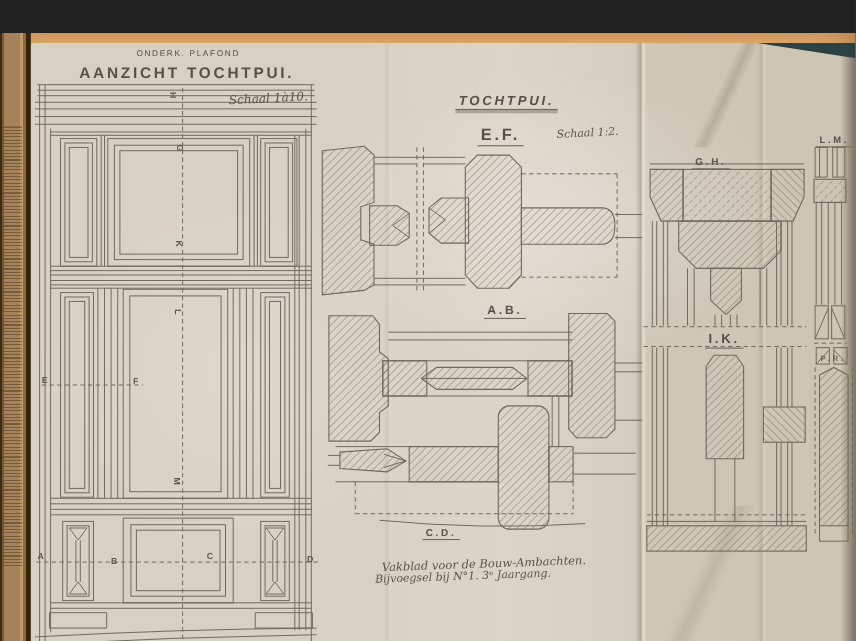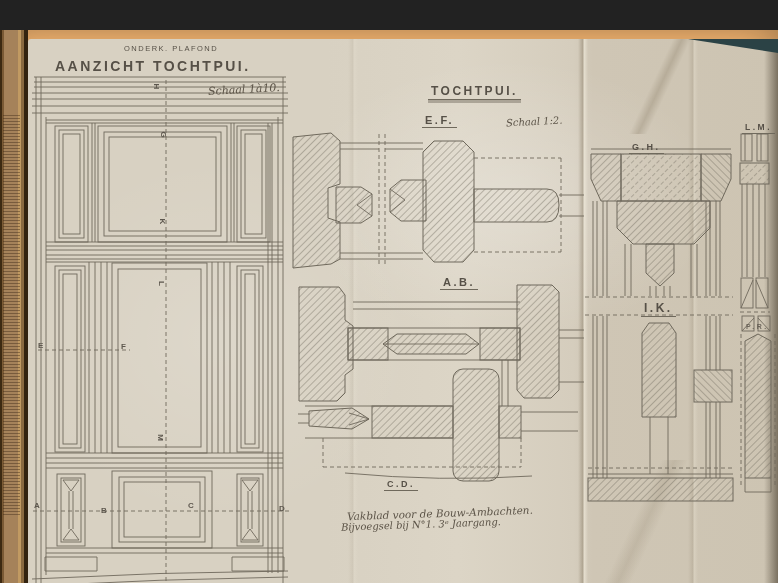--- a/index.html
+++ b/index.html
@@ -197,27 +197,27 @@
       <rect class="o" x="742" y="286" width="12" height="15"></rect>
       <rect class="o" x="758" y="286" width="12" height="15"></rect>
       <path class="ln" d="M742,301 L754,288 M758,288 L770,301"></path>
       <path class="h" d="M745,311 L758,304 L771,311 V448 H745 Z"></path>
       <path class="dash" d="M741,304 V455 M775,304 V455"></path>
       <path class="ln" d="M745,448 V462 M771,448 V462 M745,462 H771"></path>
     </g>
   </svg>
 
   <div class="lbl" style="left:124px;top:14px;font-size:7.5px;letter-spacing:1.5px;">ONDERK. PLAFOND</div>
-  <div class="lbl stencil" style="left:55px;top:28px;font-size:14px;">AANZICHT TOCHTPUI.</div>
+  <div class="lbl stencil" style="left:72px;top:28px;font-size:14px;">AANZICHT TOCHTPUI.</div>
   <div class="lbl script" style="left:208px;top:53px;font-size:11px;transform:rotate(-3deg);">Schaal 1à10.</div>
 
-  <div class="lbl stencil ul ul2" style="left:428px;top:54px;font-size:12px;">TOCHTPUI.</div>
+  <div class="lbl stencil ul ul2" style="left:414px;top:54px;font-size:12px;font-style:italic;">TOCHTPUI.</div>
   <div class="lbl script" style="left:506px;top:86px;font-size:10px;transform:rotate(-3deg);">Schaal 1:2.</div>
 
-  <div class="lbl stencil ul" style="left:422px;top:84px;font-size:11px;">E.F.</div>
+  <div class="lbl stencil ul" style="left:434px;top:84px;font-size:15px;">E.F.</div>
   <div class="lbl stencil ul" style="left:629px;top:112px;font-size:9px;">G.H.</div>
   <div class="lbl stencil ul" style="left:742px;top:92px;font-size:8.5px;">L.M.</div>
   <div class="lbl stencil ul" style="left:440px;top:246px;font-size:11px;">A.B.</div>
   <div class="lbl stencil ul" style="left:641px;top:271px;font-size:12px;">I.K.</div>
   <div class="lbl stencil ul" style="left:384px;top:449px;font-size:9px;">C.D.</div>
   <div class="lbl stencil" style="left:746px;top:293px;font-size:7px;opacity:.8;">P.R.</div>
 
   <span class="marker rot" style="left:154px;top:52px;">H</span>
   <span class="marker rot" style="left:160px;top:100px;">G</span>
   <span class="marker rot" style="left:160px;top:187px;">K</span>

